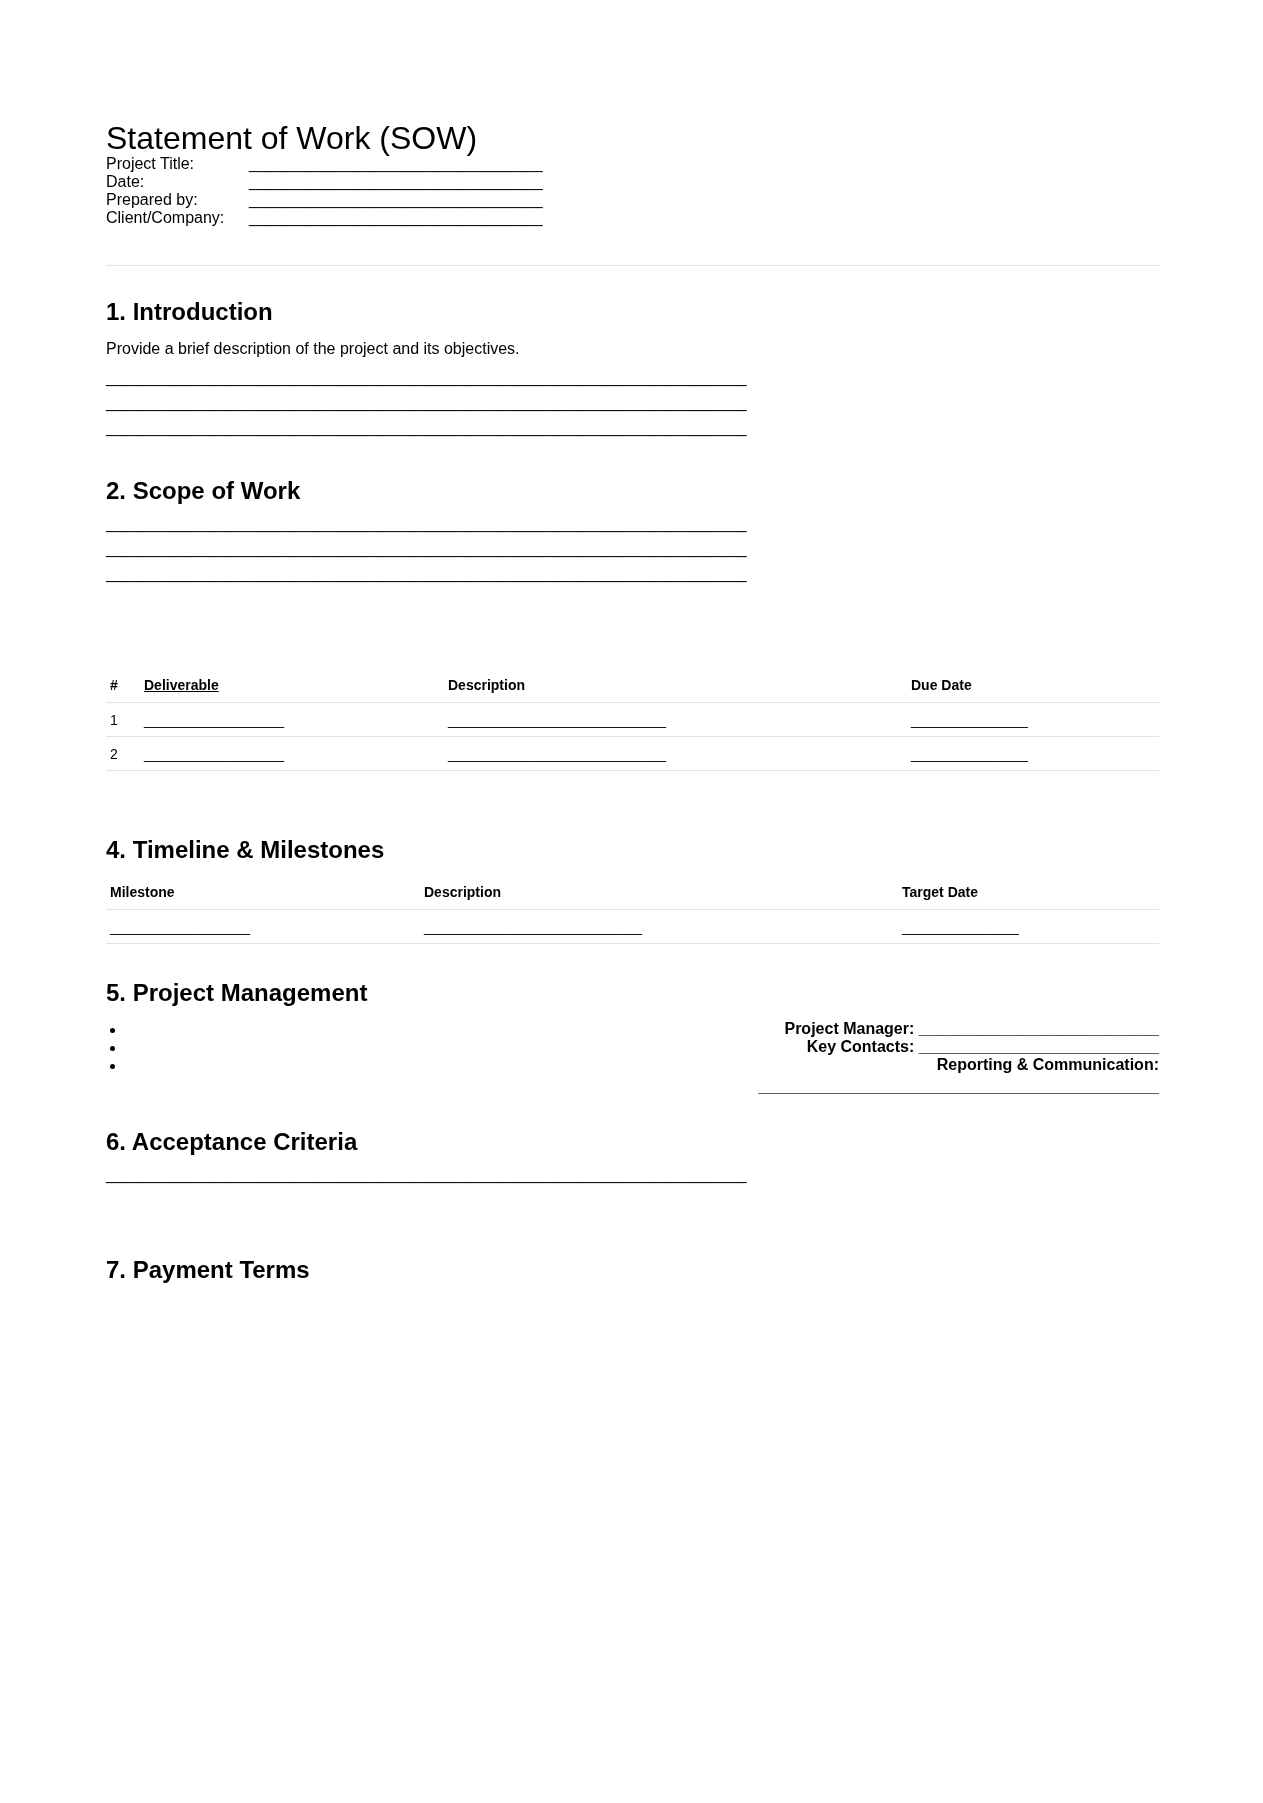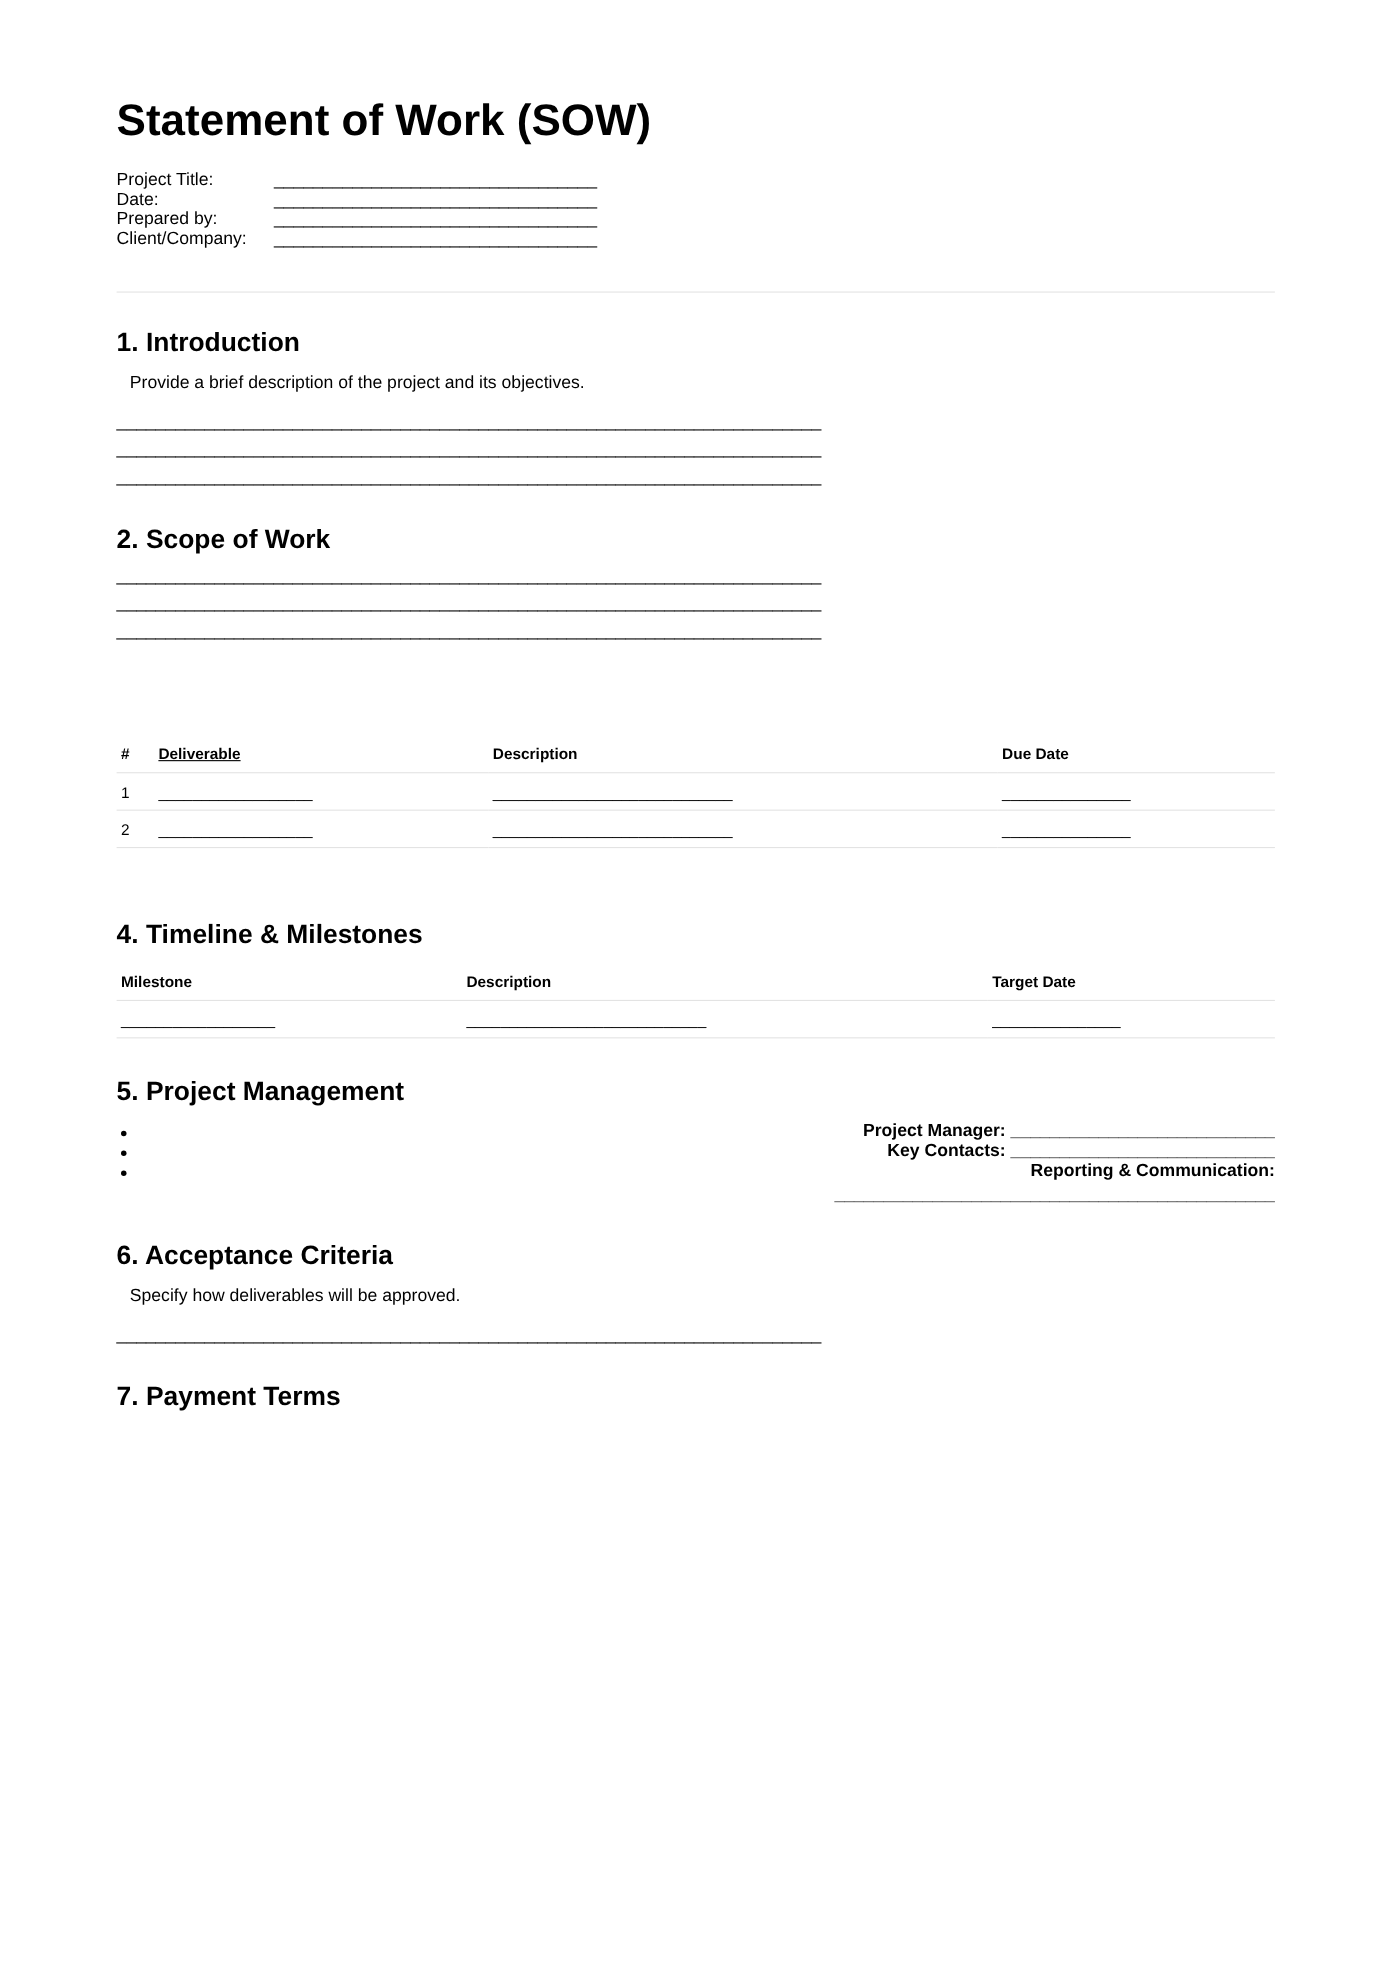--- a/index.html
+++ b/index.html
@@ -3,34 +3,34 @@
 <meta charset="utf-8">
 <style>
   html, body { margin: 0; padding: 0; background: #ffffff; }
   body {
     width: 1263px; height: 1803px; overflow: hidden;
     font-family: "Liberation Sans", sans-serif; color: #000;
     position: relative;
   }
   .page { position: absolute; left: 106px; top: 0; width: 1053px; }
   h1 {
-    position: absolute; left: 0; top: 88px; margin: 0;
-    font-size: 40px; font-weight: bold; line-height: 44px; white-space: nowrap;
+    position: absolute; left: 0; top: 116px; margin: 0;
+    font-size: 32px; font-weight: normal; line-height: 44px; white-space: nowrap;
   }
   .meta { position: absolute; left: 0; top: 155px; }
   .meta-row { height: 18px; line-height: 18px; font-size: 16px; position: relative; white-space: nowrap; }
   .meta-label { position: absolute; left: 0; top: 0; }
   .meta-line { position: absolute; left: 143px; top: 0; letter-spacing: 0; }
   hr.sep {
     position: absolute; left: 0; top: 265px; width: 1053px; margin: 0;
     border: none; border-top: 1px solid #e3e3e3; height: 0;
   }
   .section { position: absolute; left: 0; width: 1053px; }
   h2 { margin: 0; font-size: 24px; font-weight: bold; line-height: 28px; white-space: nowrap; }
-  .desc { font-size: 16px; line-height: 20px; margin: 12px; white-space: nowrap; }
+  .desc { font-size: 16px; line-height: 20px; margin: 0; white-space: nowrap; }
   .fill { font-size: 16px; line-height: 25px; white-space: nowrap; margin: 0; }
   table { border-collapse: collapse; width: 1053px; font-size: 14px; }
   th { text-align: left; font-weight: bold; padding: 0 4px; height: 34px; vertical-align: middle; border-bottom: 1px solid #e3e3e3; }
   td { padding: 0 4px; height: 33px; vertical-align: middle; border-bottom: 1px solid #e3e3e3; white-space: nowrap; }
   ul.pm { margin: 0; padding: 0 0 0 17px; list-style: none; font-weight: bold; font-size: 16px; line-height: 18px; }
   ul.pm li { position: relative; }
   ul.pm li::before {
     content: ""; position: absolute; left: -13px; top: 8px; width: 5px; height: 5px;
     border-radius: 50%; background: #000;
   }
@@ -143,21 +143,20 @@
       </li>
       <li>
         <span>Reporting &amp; Communication:</span>
         <span class="wrapline">_____________________________________________</span>
       </li>
     </ul>
   </div>
 
   <div class="section" style="top:1128px;">
     <h2>6. Acceptance Criteria</h2>
-    <p class="desc" style="margin-top:13px;">Specify how deliverables will be approved.</p>
     <p class="fill" style="margin-top:6px;">________________________________________________________________________</p>
   </div>
 
   <div class="section" style="top:1256px;">
     <h2>7. Payment Terms</h2>
   </div>
 
 </div>
 
 </body></html>

